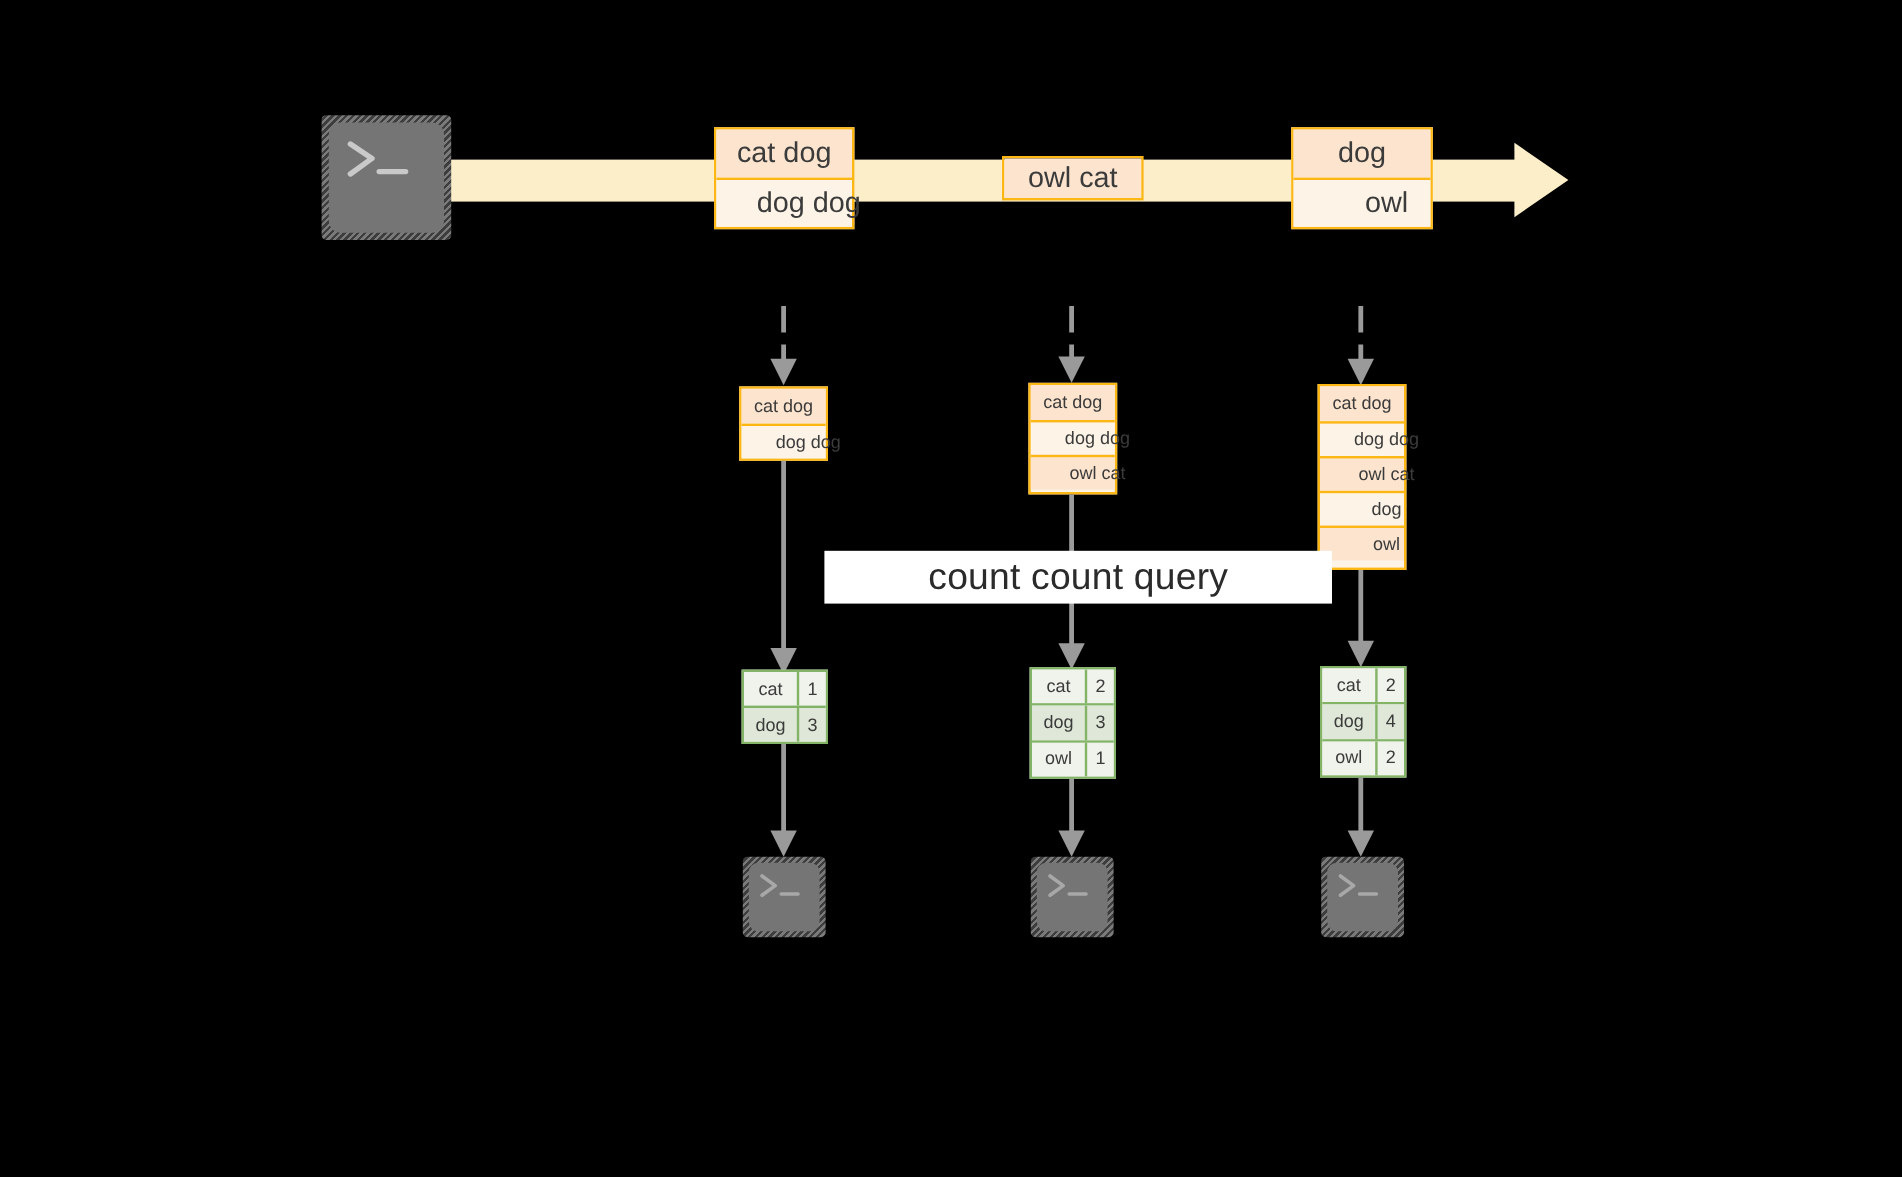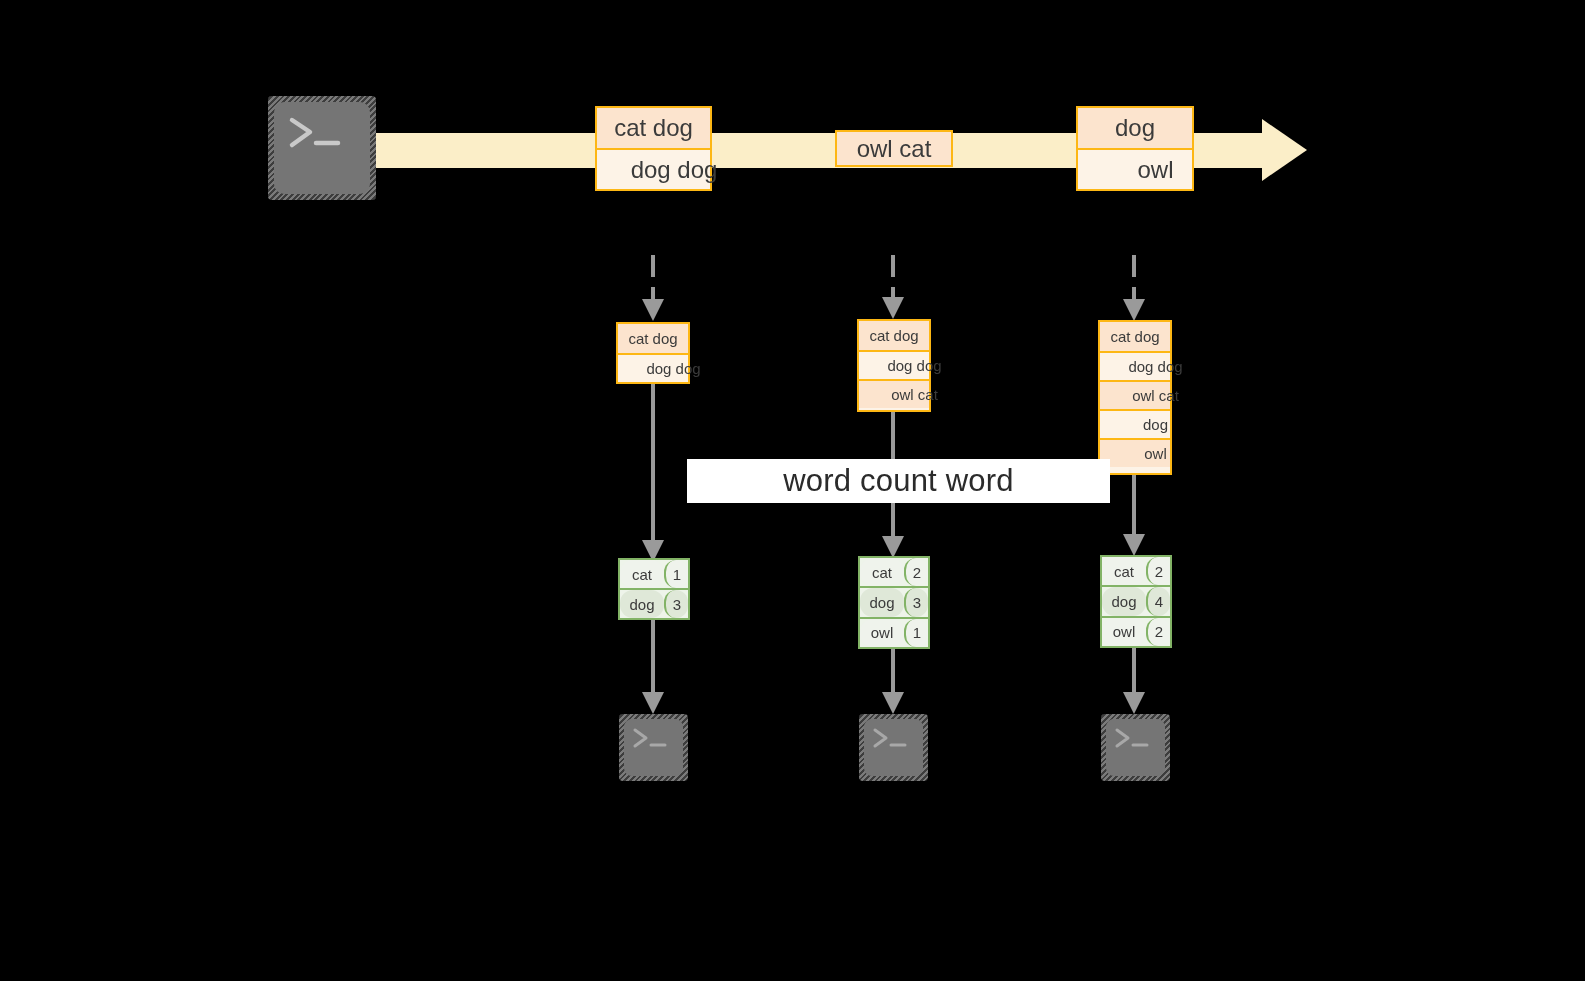--- a/index.html
+++ b/index.html
@@ -106,21 +106,20 @@
   }
   .resrow + .resrow { border-top: 2px solid #82b366; }
   .rescell {
     box-sizing: border-box;
     display: flex;
     align-items: center;
     justify-content: center;
     color: #3b3b3b;
     white-space: nowrap;
     background: #dfe8d8;
-    border-radius: 13px;
   }
   .resrow.alt .rescell { background: #eff3ec; }
   .rescell.word { flex: 0 0 44px; }
   .rescell.count { flex: 1 1 auto; border-left: 2px solid #82b366; }
 
   
   .conn {
     position: absolute;
     overflow: visible;
   }
@@ -321,16 +320,16 @@
     <div class="inner"></div>
     <div class="prompt" style="left:11px; top:12px; width:40px; height:26px;">
       <svg width="40" height="26" viewBox="0 0 40 26">
         <path d="M5 4 L16 12 L5 20" fill="none" stroke="#a8a8a8" stroke-width="3" stroke-linecap="round" stroke-linejoin="round"></path>
         <path d="M21 19 L35 19" fill="none" stroke="#a8a8a8" stroke-width="3" stroke-linecap="round"></path>
       </svg>
     </div>
   </div>
 
   <div class="banner" style="left:687px; top:459px; width:423px; height:44px;">
-    <span>word count word</span>
+    <span>count count query</span>
   </div>
 
 </div>
 
 </body></html>

